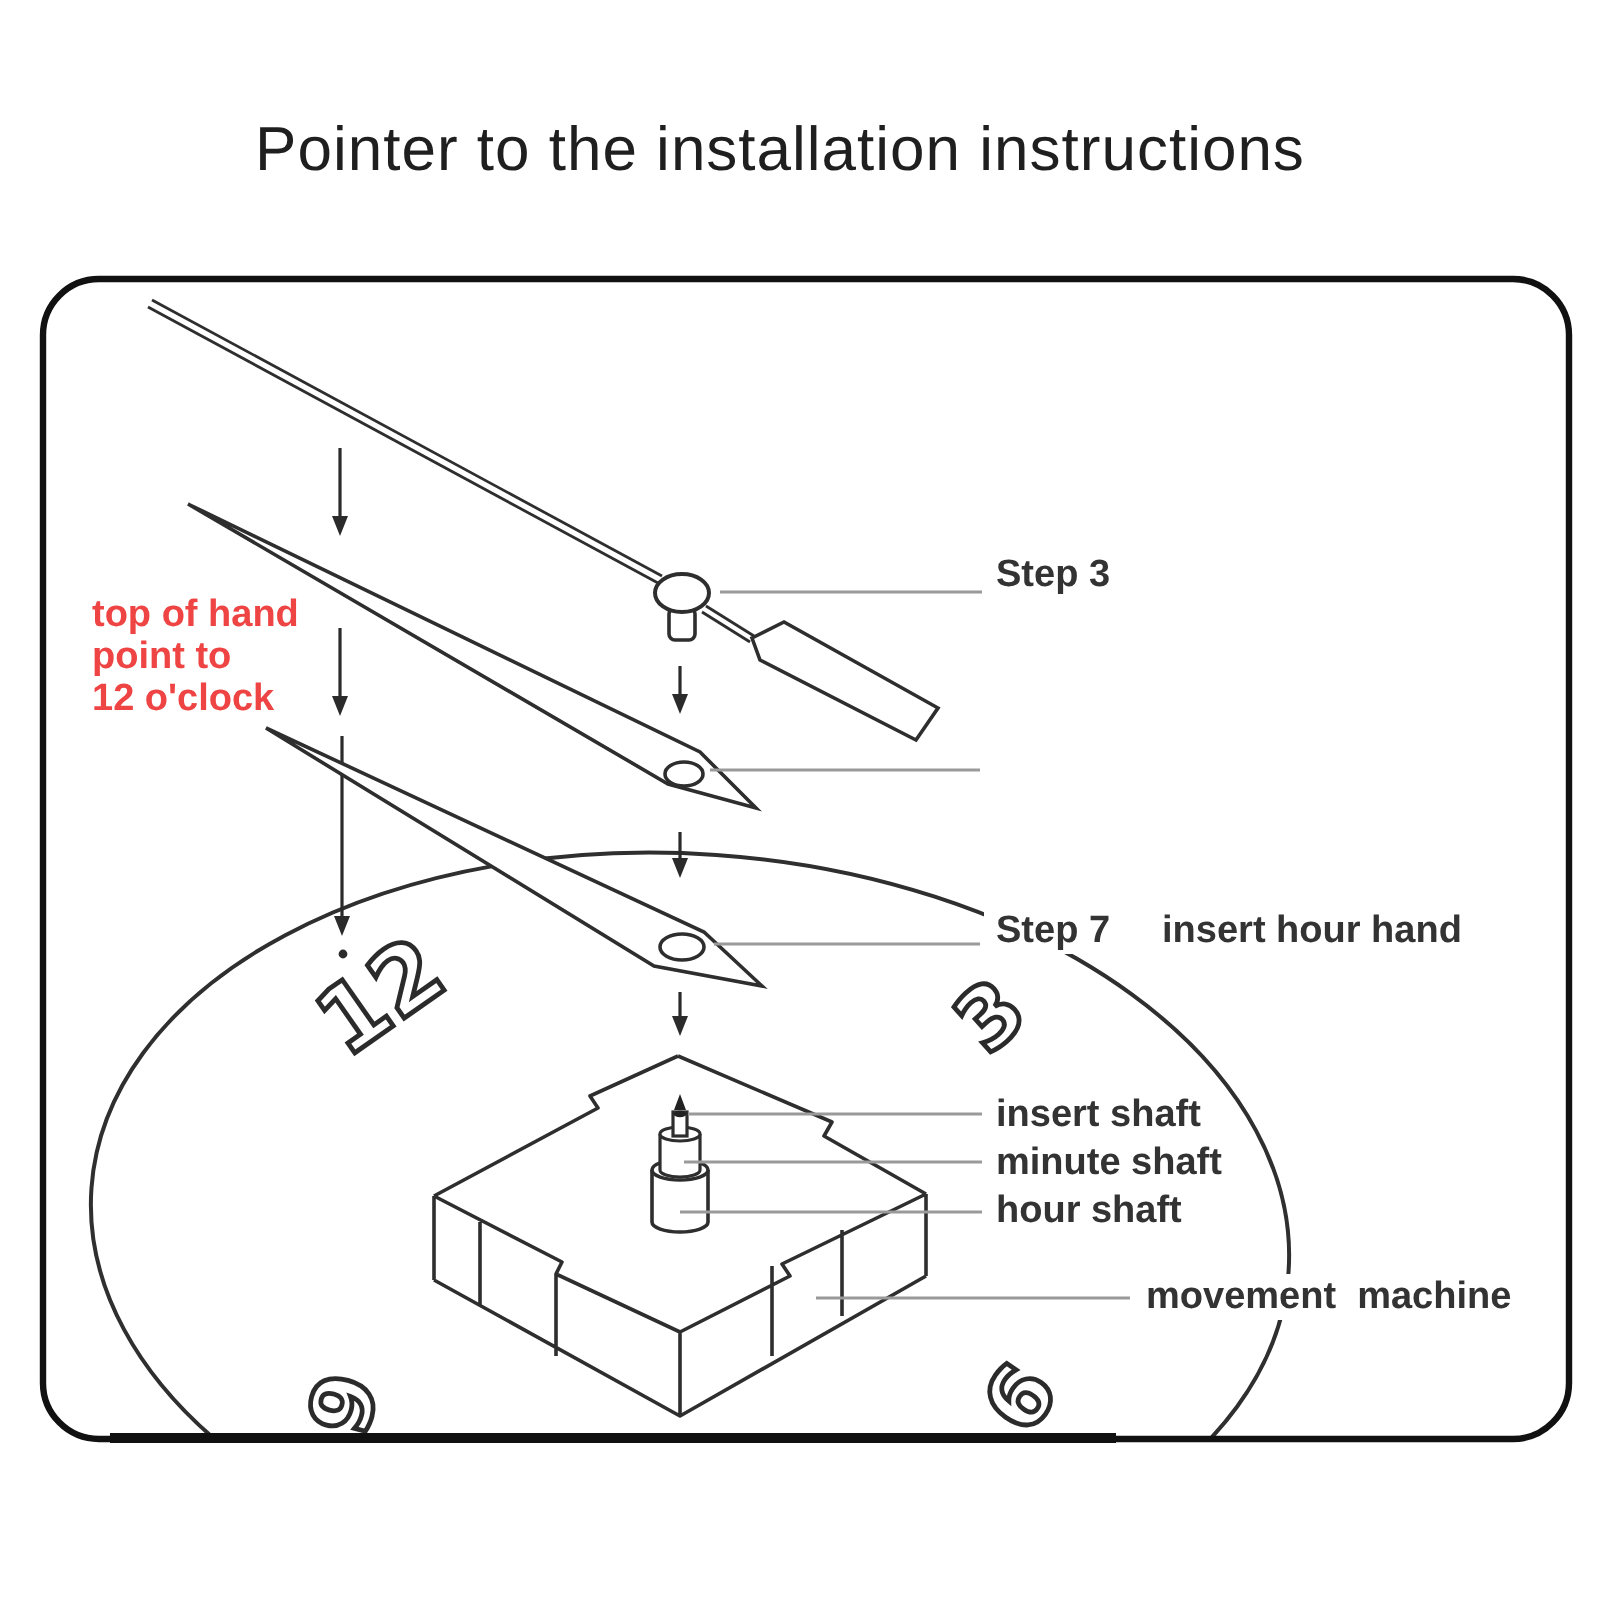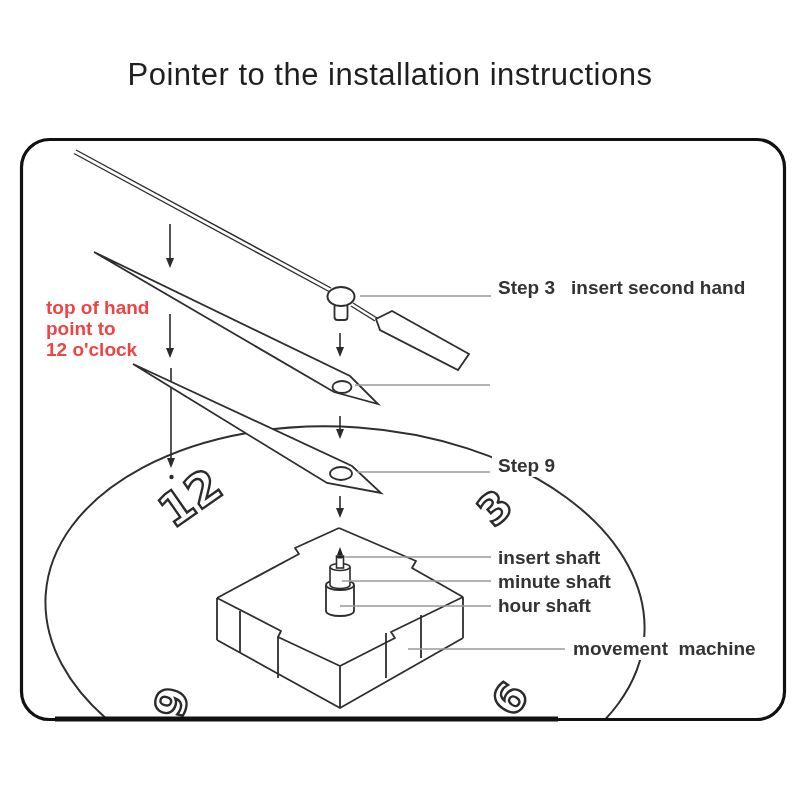--- a/index.html
+++ b/index.html
@@ -1,21 +1,21 @@
 <!DOCTYPE html>
 <html><head>
 <meta charset="utf-8">
 <style>
   html,body{margin:0;padding:0;background:#fff;}
   .stage{position:relative;width:800px;height:800px;background:#fff;overflow:hidden;
          font-family:"Liberation Sans",sans-serif;}
   .artwork{position:absolute;left:0;top:0;}
   .title{position:absolute;left:0;top:57px;width:780px;text-align:center;
          font-size:31px;font-weight:400;color:#1f1f1f;letter-spacing:0.5px;}
-  .step-row{position:absolute;left:492px;display:flex;gap:16px;background:#fff;
+  .step-row{position:absolute;left:492px;display:flex;gap:26px;background:#fff;
             padding:1px 6px;font-size:19px;font-weight:700;color:#333;white-space:nowrap;
             line-height:20px;}
   .step-row.s3{top:277px;} .step-row.s2{top:366px;} .step-row.s1{top:455px;}
   .shaft-label{position:absolute;left:492px;background:#fff;padding:1px 6px;
                font-size:19px;font-weight:700;color:#333;white-space:nowrap;line-height:20px;}
   .shaft-label.second{top:547px;} .shaft-label.minute{top:571px;} .shaft-label.hour{top:595px;}
   .machine-label{position:absolute;left:567px;top:637px;background:#fff;padding:1px 6px;
                  font-size:19px;font-weight:700;color:#333;white-space:pre;line-height:21px;}
   .note{position:absolute;left:46px;top:297px;font-size:19px;font-weight:700;
         color:#ef4444;line-height:21px;white-space:nowrap;}
@@ -111,24 +111,24 @@
     </g>
 
     <rect x="21.5" y="139.5" width="763" height="580" rx="28" fill="none" stroke="#111" stroke-width="3.2"></rect>
     <line x1="55" y1="719" x2="558" y2="719" stroke="#111" stroke-width="5"></line>
   </svg>
 
   <div class="title">Pointer to the installation instructions</div>
 
   <div class="step-row s3">
     <span>Step 3</span>
-    <span>insert second hand</span>
   </div>
   <div class="step-row s1">
-    <span>Step 9</span>
+    <span>Step 7</span>
+    <span>insert hour hand</span>
   </div>
 
   <div class="note">
     <div>top of hand</div>
     <div>point to</div>
     <div>12 o'clock</div>
   </div>
 
   <div class="shaft-label second">insert shaft</div>
   <div class="shaft-label minute">minute shaft</div>

